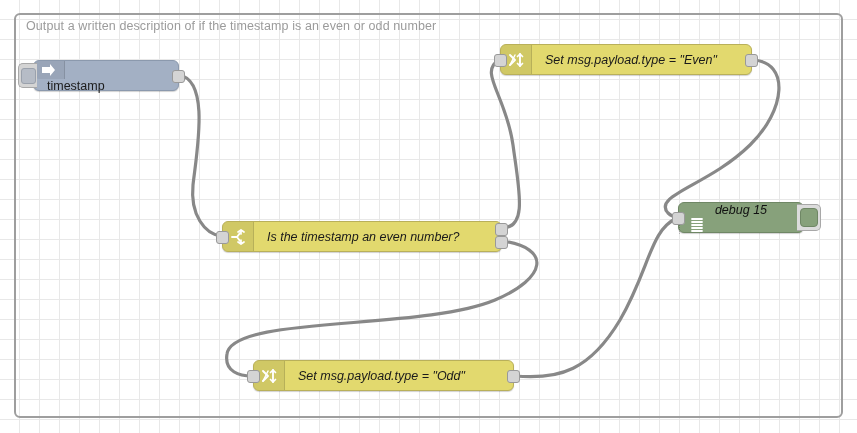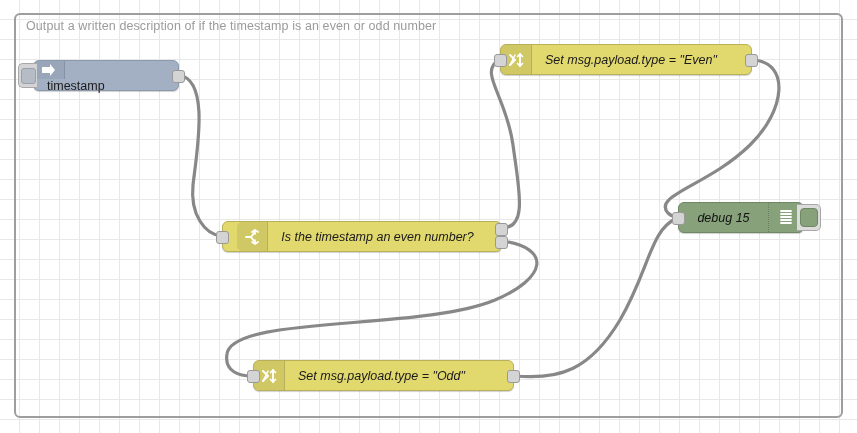--- a/index.html
+++ b/index.html
@@ -123,20 +123,21 @@
     background: #e2d96e;
     border-color: #b9b05a;
   }
   .node-change .node-icon-box, .node-switch .node-icon-box {
     background: rgba(0,0,0,0.08);
   }
   
   .node-debug {
     background: #87a17b;
     border-color: #6f8765;
+    flex-direction: column;
   }
   .debug-icon-box {
     width: 34px;
     display: flex;
     align-items: center;
     justify-content: center;
     border-left: 1px dotted rgba(0,0,0,0.22);
     flex: 0 0 auto;
   }
   .debug-btn {
@@ -197,21 +198,21 @@
     </div>
     <div class="node-icon-box">
       <svg class="icn" width="18" height="18" viewBox="0 0 18 18">
         <path d="M2 6 h8 V3 l5 6 -5 6 v-3 H2 z" fill="#ffffff"></path>
       </svg>
     </div>
     <div class="node-label">timestamp</div>
     <div class="port port-out" style="top:9px;"></div>
   </div>
 
-  <div class="node node-switch" style="left:222px; top:221px; width:280px;justify-content:center;">
+  <div class="node node-switch" style="left:222px; top:221px; width:280px;">
     <div class="node-icon-box">
       <svg class="icn" width="18" height="18" viewBox="0 0 18 18">
         <path d="M12 2 L12 6 M12 2 L9 4 M12 2 L15 4" stroke="#fff" stroke-width="1.7" fill="none" stroke-linecap="round"></path>
         <path d="M12 16 L12 12 M12 16 L9 14 M12 16 L15 14" stroke="#fff" stroke-width="1.7" fill="none" stroke-linecap="round"></path>
         <path d="M3 9 H8 M8 9 L11 5 M8 9 L11 13" stroke="#fff" stroke-width="1.9" fill="none" stroke-linecap="round" stroke-linejoin="round"></path>
       </svg>
     </div>
     <div class="node-label italic">Is the timestamp an even number?</div>
     <div class="port port-in" style="top:9px;"></div>
     <div class="port port-out" style="top:1px;"></div>

